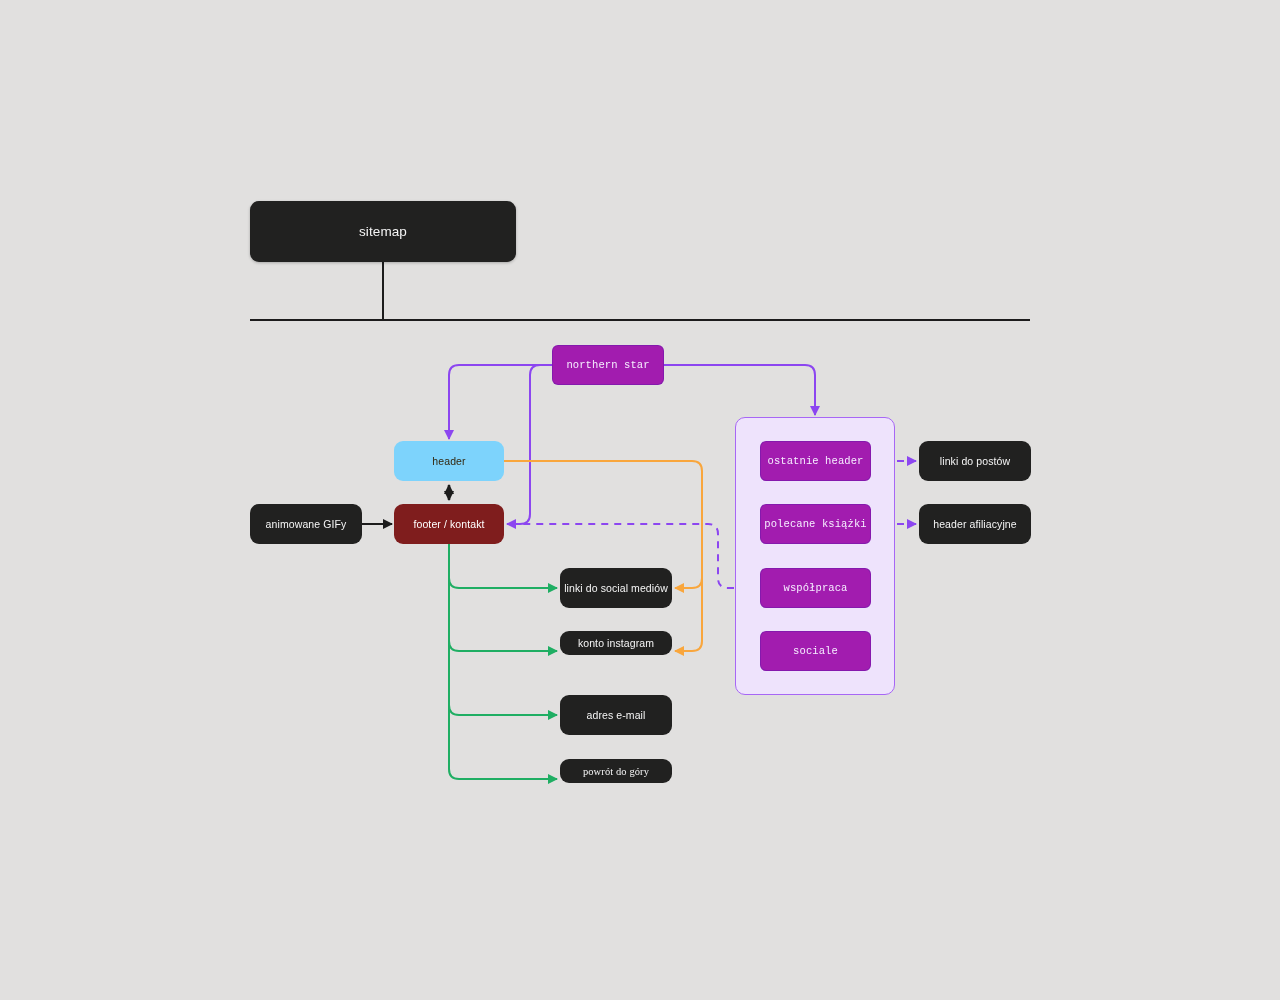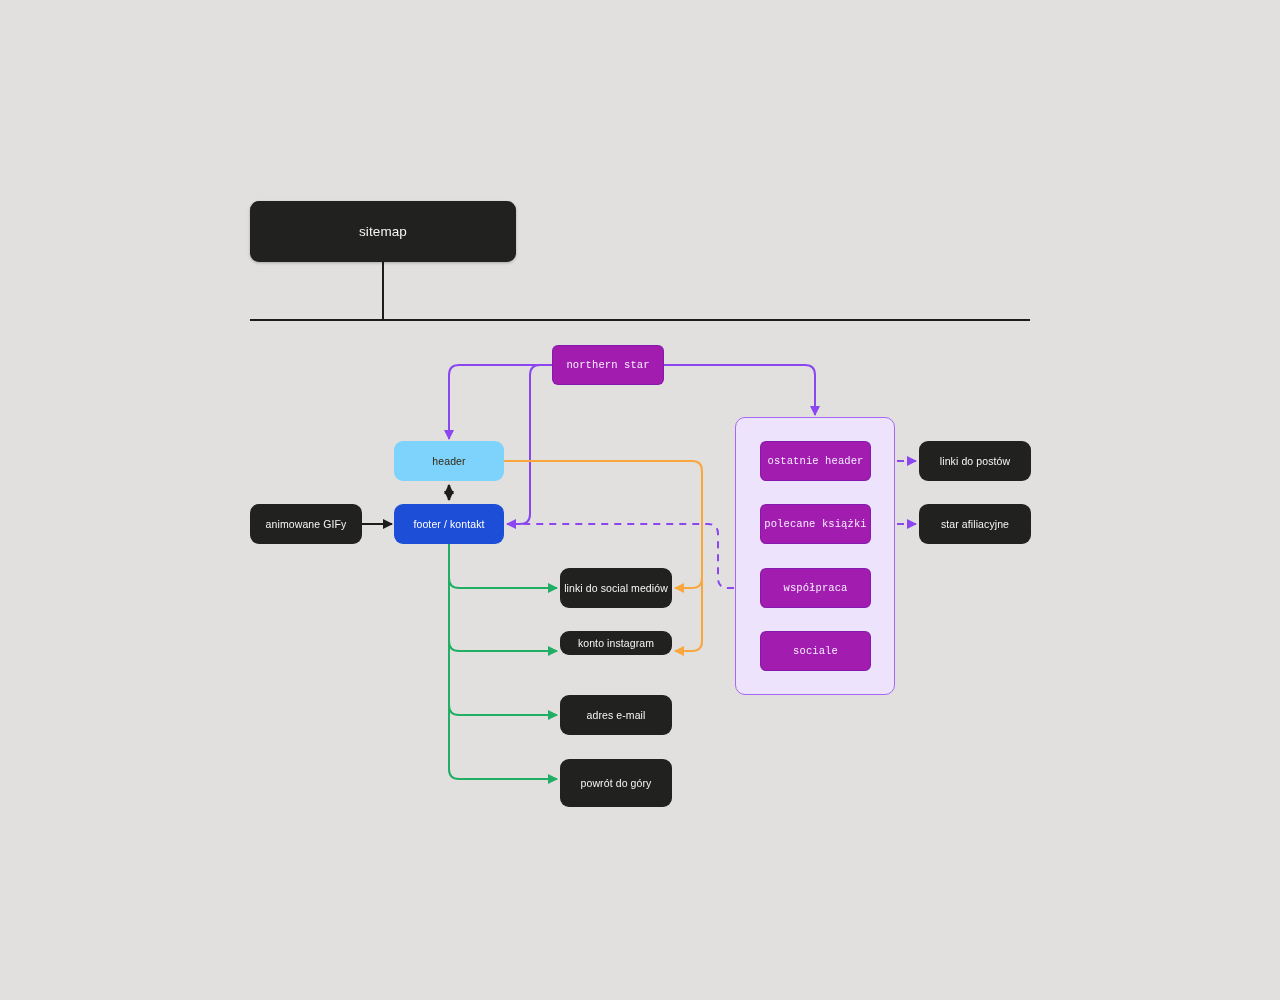--- a/index.html
+++ b/index.html
@@ -29,39 +29,39 @@
     z-index: 2;
   }
   .node.dark { background: #212120; color: #F5F5F5; }
   .node.purple {
     background: #a21caf; color: #F6EEFF;
     border: 1px solid rgba(80, 20, 170, 0.35);
     border-radius: 6px;
     font-family: Liberation Mono, monospace;
   }
   .node.orange { background: #7dd3fc; color: #33270F; }
-  .node.green  { background: #1d4ed8; color: #FFFFFF; }
+  .node.green  { background: #7f1d1d; color: #FFFFFF; }
   .frame {
     position: absolute;
     box-sizing: border-box;
     background: #EEE3FC;
     border: 1.5px solid #A767F5;
     border-radius: 10px;
     z-index: 1;
   }
   
   .n-sitemap   { left: 250px; top: 201px; width: 266px; height: 61px; font-size: 13.5px; box-shadow: 0 1px 3px rgba(0,0,0,0.25); }
   .n-northern  { left: 552px; top: 345px; width: 112px; height: 40px; }
   .n-header    { left: 394px; top: 441px; width: 110px; height: 40px; }
   .n-footer    { left: 394px; top: 504px; width: 110px; height: 40px; }
   .n-gify      { left: 250px; top: 504px; width: 112px; height: 40px; }
   .n-social    { left: 560px; top: 568px; width: 112px; height: 40px; }
   .n-instagram { left: 560px; top: 631px; width: 112px; height: 24px; }
   .n-email     { left: 560px; top: 695px; width: 112px; height: 40px; }
-  .n-gory      { left: 560px; top: 759px; width: 112px; height: 48px; }
+  .n-gory      { left: 560px; top: 759px; width: 112px; height: 24px; font-family: Liberation Serif, serif; }
   .n-frame     { left: 735px; top: 417px; width: 160px; height: 278px; }
   .n-posty     { left: 760px; top: 441px; width: 111px; height: 40px; }
   .n-ksiazki   { left: 760px; top: 504px; width: 111px; height: 40px; }
   .n-wspolpraca{ left: 760px; top: 568px; width: 111px; height: 40px; }
   .n-sociale   { left: 760px; top: 631px; width: 111px; height: 40px; }
   .n-postow    { left: 919px; top: 441px; width: 112px; height: 40px; }
   .n-afiliacyjne{ left: 919px; top: 504px; width: 112px; height: 40px; }
 </style>
 </head>
 <body>
@@ -121,15 +121,15 @@
   <div class="node dark n-gify">animowane GIFy</div>
   <div class="node dark n-social">linki do social mediów</div>
   <div class="node dark n-instagram">konto instagram</div>
   <div class="node dark n-email">adres e-mail</div>
   <div class="node dark n-gory">powrót do góry</div>
   <div class="node purple n-posty">ostatnie header</div>
   <div class="node purple n-ksiazki">polecane książki</div>
   <div class="node purple n-wspolpraca">współpraca</div>
   <div class="node purple n-sociale">sociale</div>
   <div class="node dark n-postow">linki do postów</div>
-  <div class="node dark n-afiliacyjne">star afiliacyjne</div>
+  <div class="node dark n-afiliacyjne">header afiliacyjne</div>
 
 </div>
 
 </body></html>

